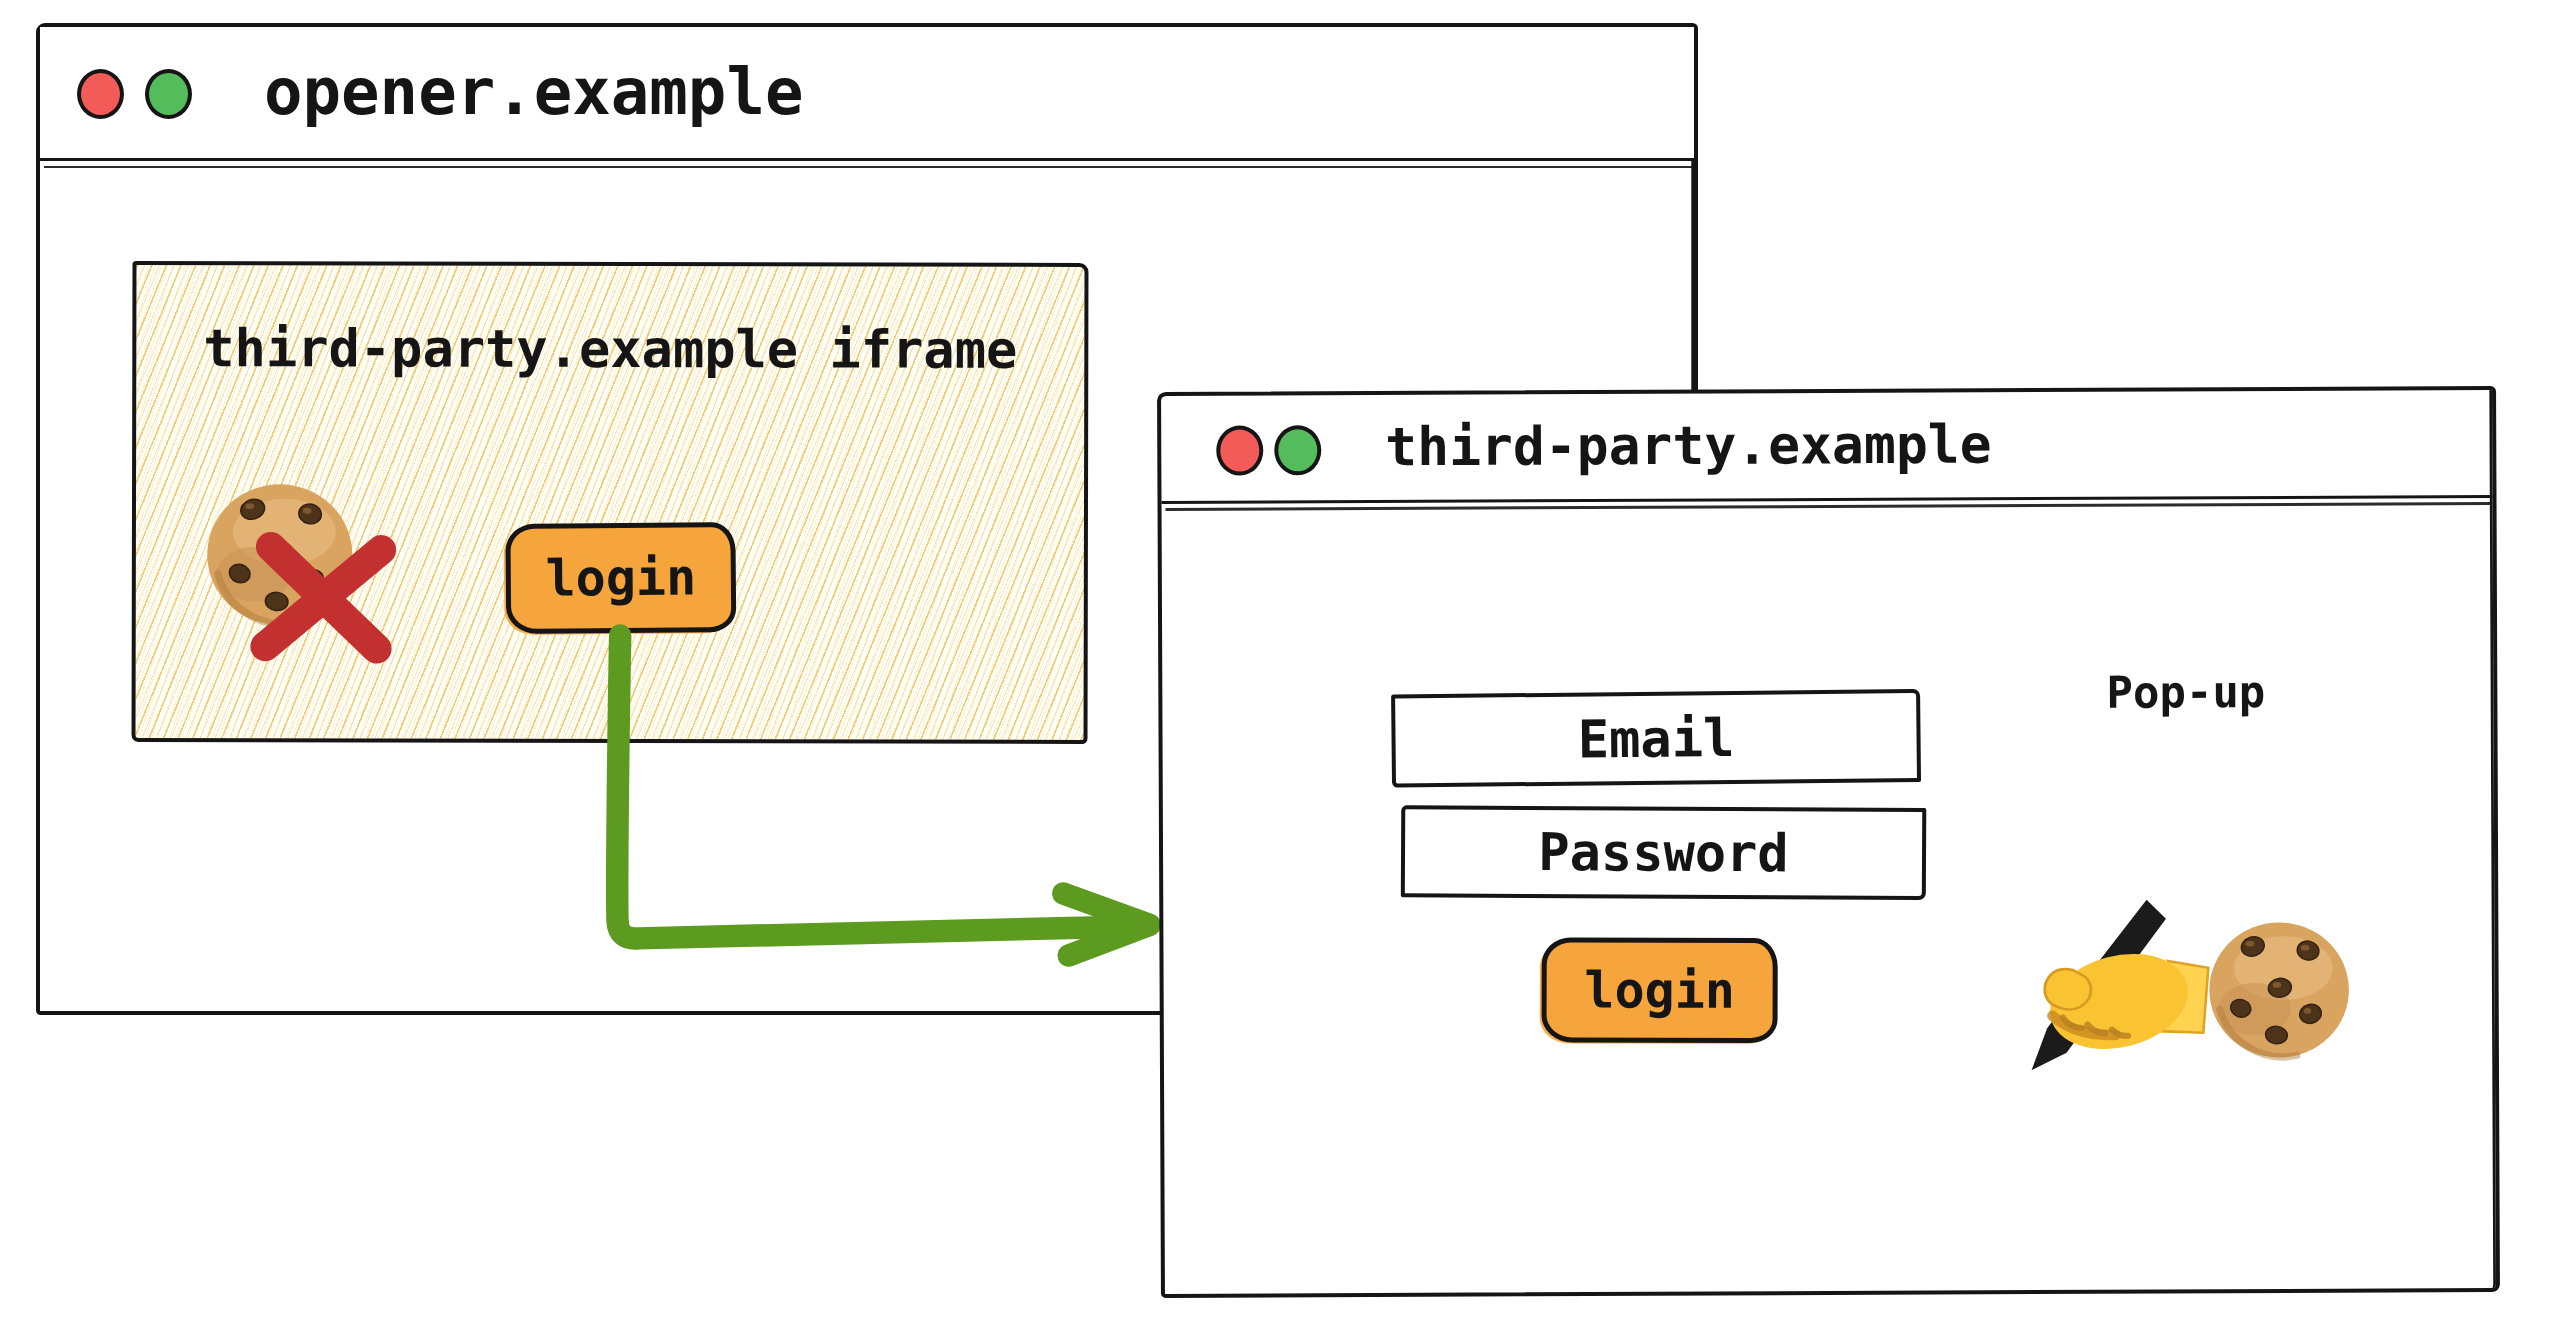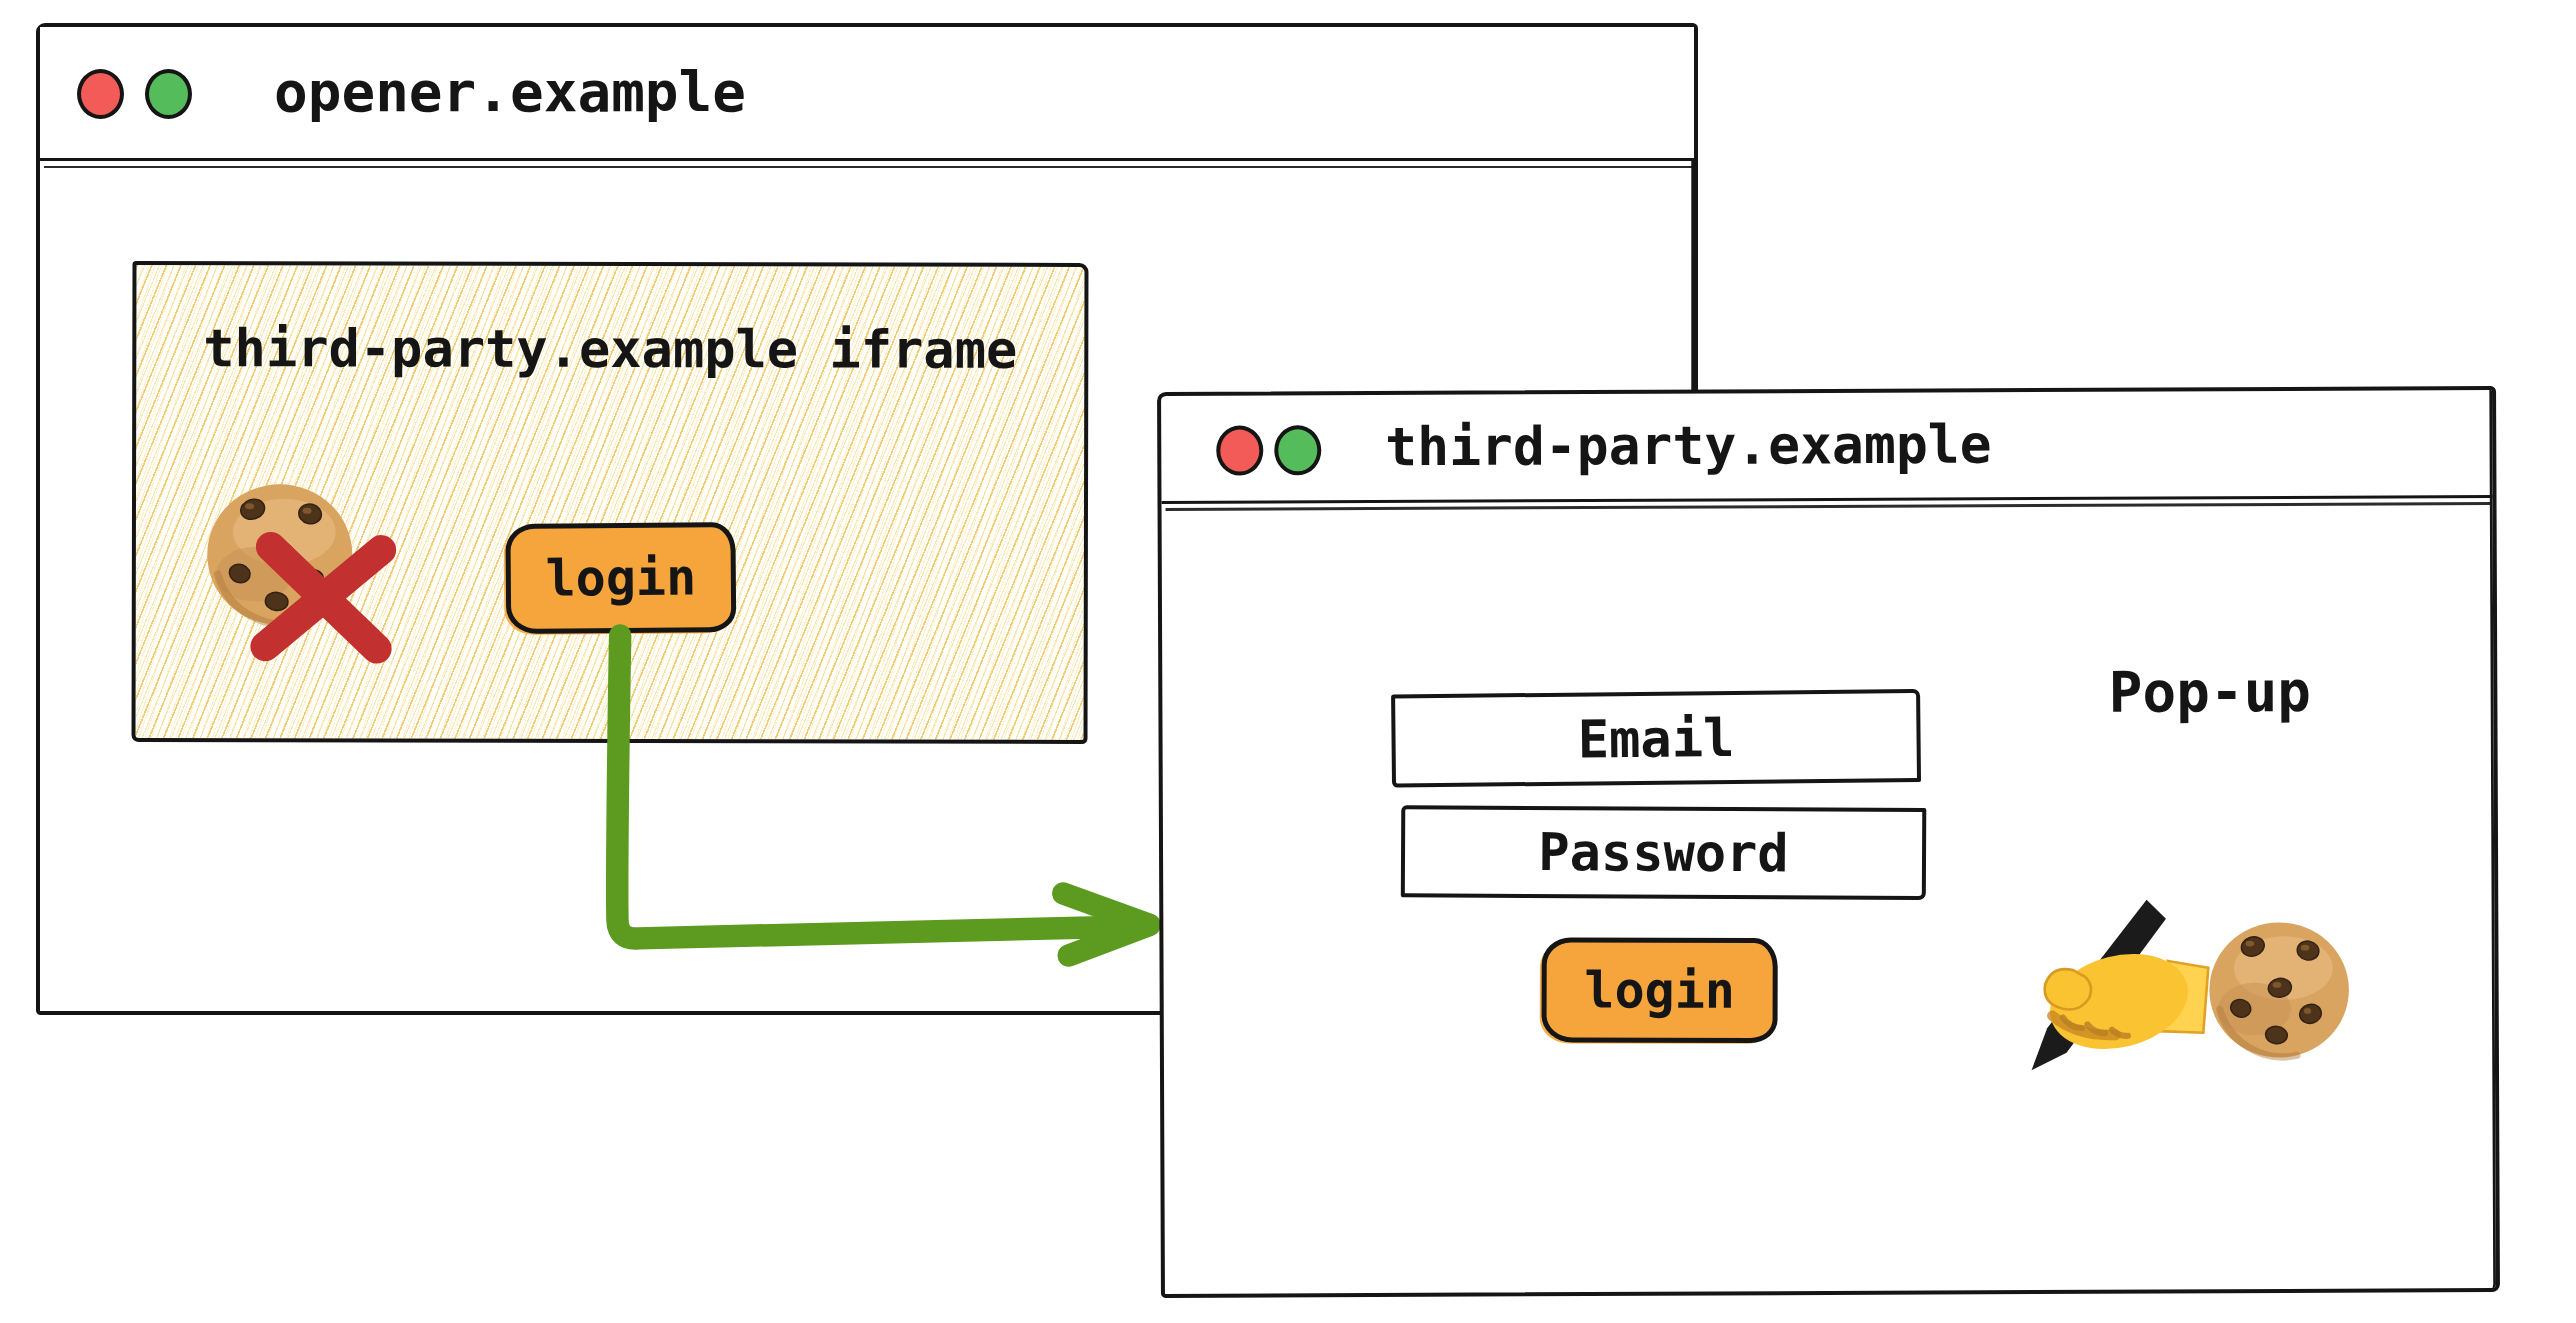--- a/index.html
+++ b/index.html
@@ -60,21 +60,21 @@
   #popup-window  .light.red   { left: 55px;  top: 30px; }
   #popup-window  .light.green { left: 113px; top: 30px; }
 
   .win-title {
     position: absolute;
     font-size: 53px;
     letter-spacing: 0px;
     white-space: nowrap;
     top: 50%; transform: translateY(-52%);
   }
-  #opener-window .win-title { left: 234px; font-size: 56px; }
+  #opener-window .win-title { left: 224px; font-size: 64px; }
   #popup-window  .win-title { left: 224px; }
 
   #iframe-box {
     position: absolute;
     left: 92px; top: 235px;
     width: 956px; height: 481px;
     border: 4.5px solid #151515;
     border-radius: 3.6px 9px 5.4px 7.2px;
     transform: rotate(0.12deg);
   }
@@ -105,21 +105,21 @@
     display: flex; align-items: center; justify-content: center;
     font-size: 52px;
     border-radius: 1.8px;
   }
   #email-field    { left: 229px; top: 298px; width: 529px; height: 93px; transform: rotate(-0.35deg); border-radius: 2.7px 7.2px 1.8px 5.4px; }
   #password-field { left: 238px; top: 413px; width: 525px; height: 92px; transform: rotate(0.55deg); border-radius: 5.4px 1.8px 7.2px 2.7px; }
 
   #popup-label {
     position: absolute; left: 944px; top: 269px;
     width: 207px; height: 63px; line-height: 63px;
-    text-align: center; font-size: 56px; white-space: nowrap;
+    text-align: left; font-size: 44px; white-space: nowrap;
   }
 
   .art { position: absolute; pointer-events: none; }
   #arrow-overlay { left: 0; top: 0; width: 2576px; height: 1324px; z-index: 25; }
   #popup-hand   { left: 857px;  top: 494px; width: 193px; height: 193px; }
   #popup-cookie { left: 1037px; top: 519px; width: 158px; height: 158px; }
 </style>
 </head>
 <body>
 

